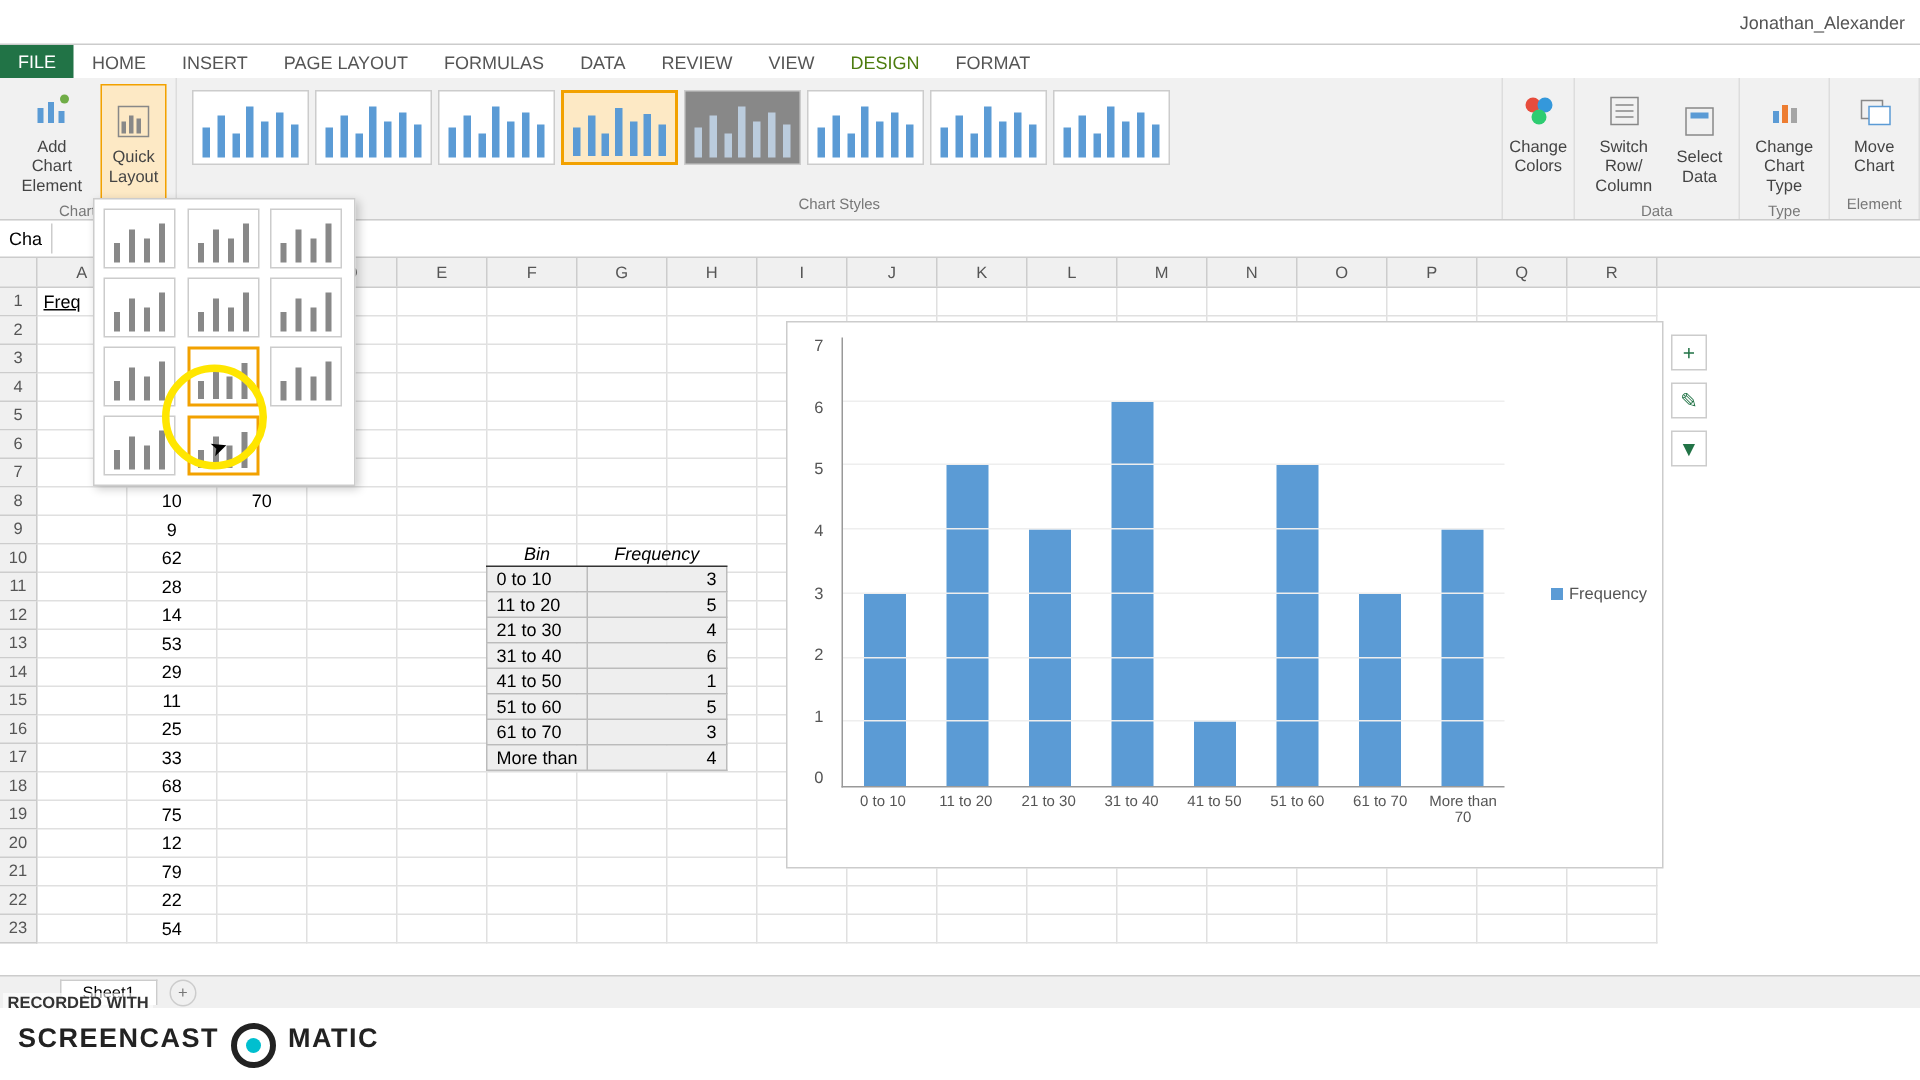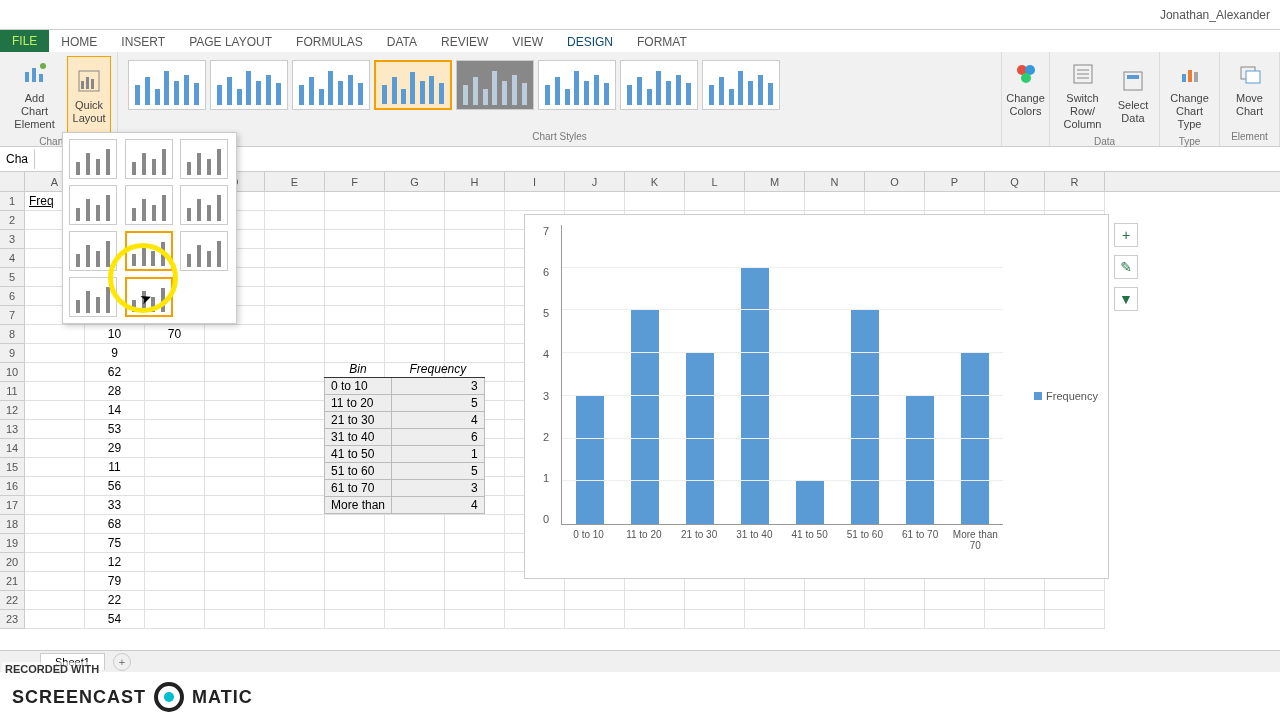--- a/index.html
+++ b/index.html
@@ -2,22 +2,22 @@
 <html><head>
 <meta charset="utf-8">
 <style>
 * { margin: 0; padding: 0; box-sizing: border-box; font-family: 'Segoe UI', Tahoma, sans-serif; }
 body { background: #fff; width: 1280px; height: 720px; overflow: hidden; position: relative; }
 
 .titlebar { height: 30px; background: #fff; border-bottom: 1px solid #ccc; display: flex; align-items: center; justify-content: flex-end; padding: 0 10px; font-size: 12px; color: #555; }
 
 .ribbon-tabs { height: 22px; background: #fff; display: flex; align-items: flex-end; font-size: 12px; }
 .ribbon-tabs .tab { padding: 3px 12px; color: #555; cursor: pointer; }
-.ribbon-tabs .tab.file { background: #217346; color: #bef264; padding: 4px 12px; }
-.ribbon-tabs .tab.active { color: #0c4a6e; }
+.ribbon-tabs .tab.file { background: #217346; color: #ffffff; padding: 4px 12px; }
+.ribbon-tabs .tab.active { color: #4d7c0f; }
 
 .ribbon { height: 95px; background: #f1f1f1; border-bottom: 1px solid #ccc; display: flex; position: relative; }
 .ribbon-group { display: flex; flex-direction: column; justify-content: space-between; padding: 4px 6px; border-right: 1px solid #ddd; }
 .ribbon-group-label { font-size: 10px; color: #777; text-align: center; padding-top: 2px; }
 .ribbon-btn { display: flex; flex-direction: column; align-items: center; justify-content: center; font-size: 11px; color: #444; padding: 2px 4px; cursor: pointer; text-align: center; line-height: 1.2; }
 .ribbon-btn .icon-box { width: 32px; height: 32px; display: flex; align-items: center; justify-content: center; margin-bottom: 2px; }
 .ribbon-row { display: flex; gap: 4px; }
 
 .chart-styles { display: flex; gap: 4px; padding: 4px; flex: 1; align-items: flex-start; }
 .chart-style-thumb { width: 78px; height: 50px; background: #fff; border: 1px solid #ccc; display: flex; align-items: flex-end; justify-content: space-around; padding: 4px; cursor: pointer; }
@@ -59,21 +59,21 @@
 .chart-x-labels span { width: 50px; text-align: center; }
 .chart-legend { position: absolute; right: 10px; top: 175px; font-size: 11px; color: #555; display: flex; align-items: center; gap: 4px; }
 .legend-box { width: 8px; height: 8px; background: #5b9bd5; }
 .chart-side-btns { position: absolute; right: -30px; top: 8px; display: flex; flex-direction: column; gap: 8px; }
 .side-btn { width: 24px; height: 24px; border: 1px solid #ccc; background: #fff; display: flex; align-items: center; justify-content: center; font-size: 14px; color: #217346; cursor: pointer; }
 
 .sheet-tabs { position: absolute; bottom: 48px; left: 0; right: 0; height: 22px; background: #f0f0f0; border-top: 1px solid #ccc; display: flex; align-items: center; padding-left: 40px; }
 .sheet-tab { background: #fff; border: 1px solid #ccc; border-bottom: none; padding: 2px 14px; font-size: 11px; }
 .add-sheet { margin-left: 8px; width: 18px; height: 18px; border: 1px solid #ccc; border-radius: 50%; text-align: center; font-size: 11px; line-height: 16px; color: #777; cursor: pointer; }
 
-.watermark { position: absolute; bottom: 8px; left: 12px; display: flex; align-items: center; gap: 8px; z-index: 100; margin-top: 47px; }
+.watermark { position: absolute; bottom: 8px; left: 12px; display: flex; align-items: flex-start; gap: 8px; z-index: 100; margin-top: 47px; }
 .watermark-text { font-family: Arial Black, sans-serif; font-size: 18px; font-weight: 900; color: #222; letter-spacing: 1px; }
 .watermark-circle { width: 30px; height: 30px; border: 4px solid #222; border-radius: 50%; display: flex; align-items: center; justify-content: center; }
 .watermark-dot { width: 10px; height: 10px; background: #00bfcf; border-radius: 50%; }
 .recorded { position: absolute; bottom: 44px; left: 2px; font-size: 11px; font-weight: bold; color: #333; z-index: 100; background: rgba(255,255,255,.6); padding: 1px 3px; }
 
 .freq-table { position: absolute; top: 189px; left: 324px; z-index: 15; }
 .freq-table table { border-collapse: collapse; font-size: 12px; }
 .freq-table th { border-bottom: 1px solid #333; padding: 1px 18px; font-style: italic; font-weight: normal; text-align: center; }
 .freq-table td { border: 1px solid #bbb; padding: 1px 6px; background: #eee; }
 .freq-table td.num { text-align: right; }
@@ -610,21 +610,21 @@
         <div class="cell"></div>
         <div class="cell"></div>
         <div class="cell"></div>
         <div class="cell"></div>
         <div class="cell"></div>
         <div class="cell"></div>
       </div>
       <div class="row">
         <div class="row-header">16</div>
         <div class="cell"></div>
-        <div class="cell center">56</div>
+        <div class="cell center">25</div>
         <div class="cell"></div>
         <div class="cell"></div>
         <div class="cell"></div>
         <div class="cell"></div>
         <div class="cell"></div>
         <div class="cell"></div>
         <div class="cell"></div>
         <div class="cell"></div>
         <div class="cell"></div>
         <div class="cell"></div>

